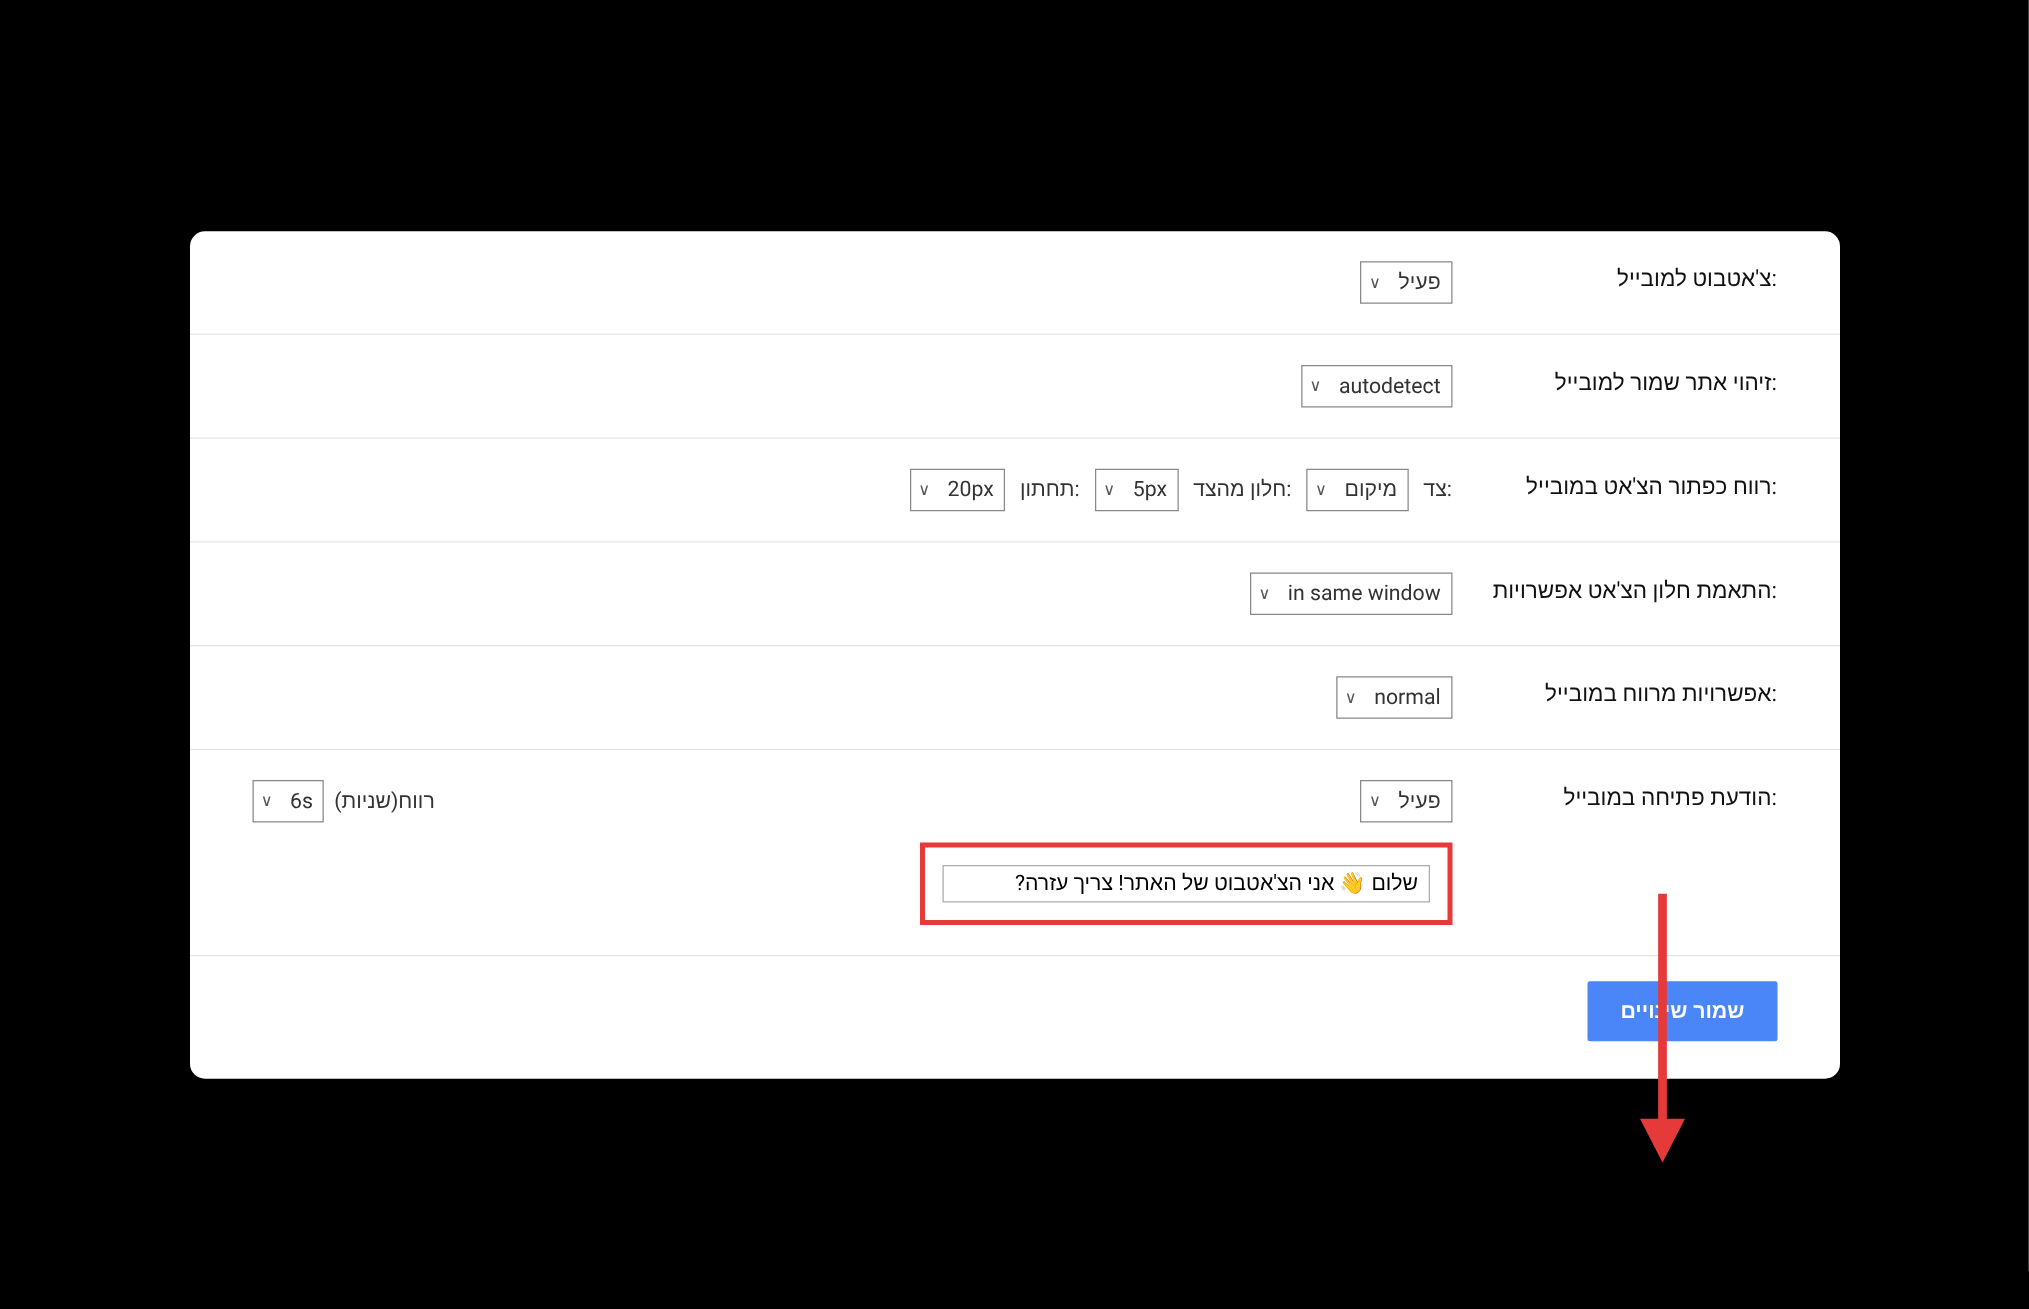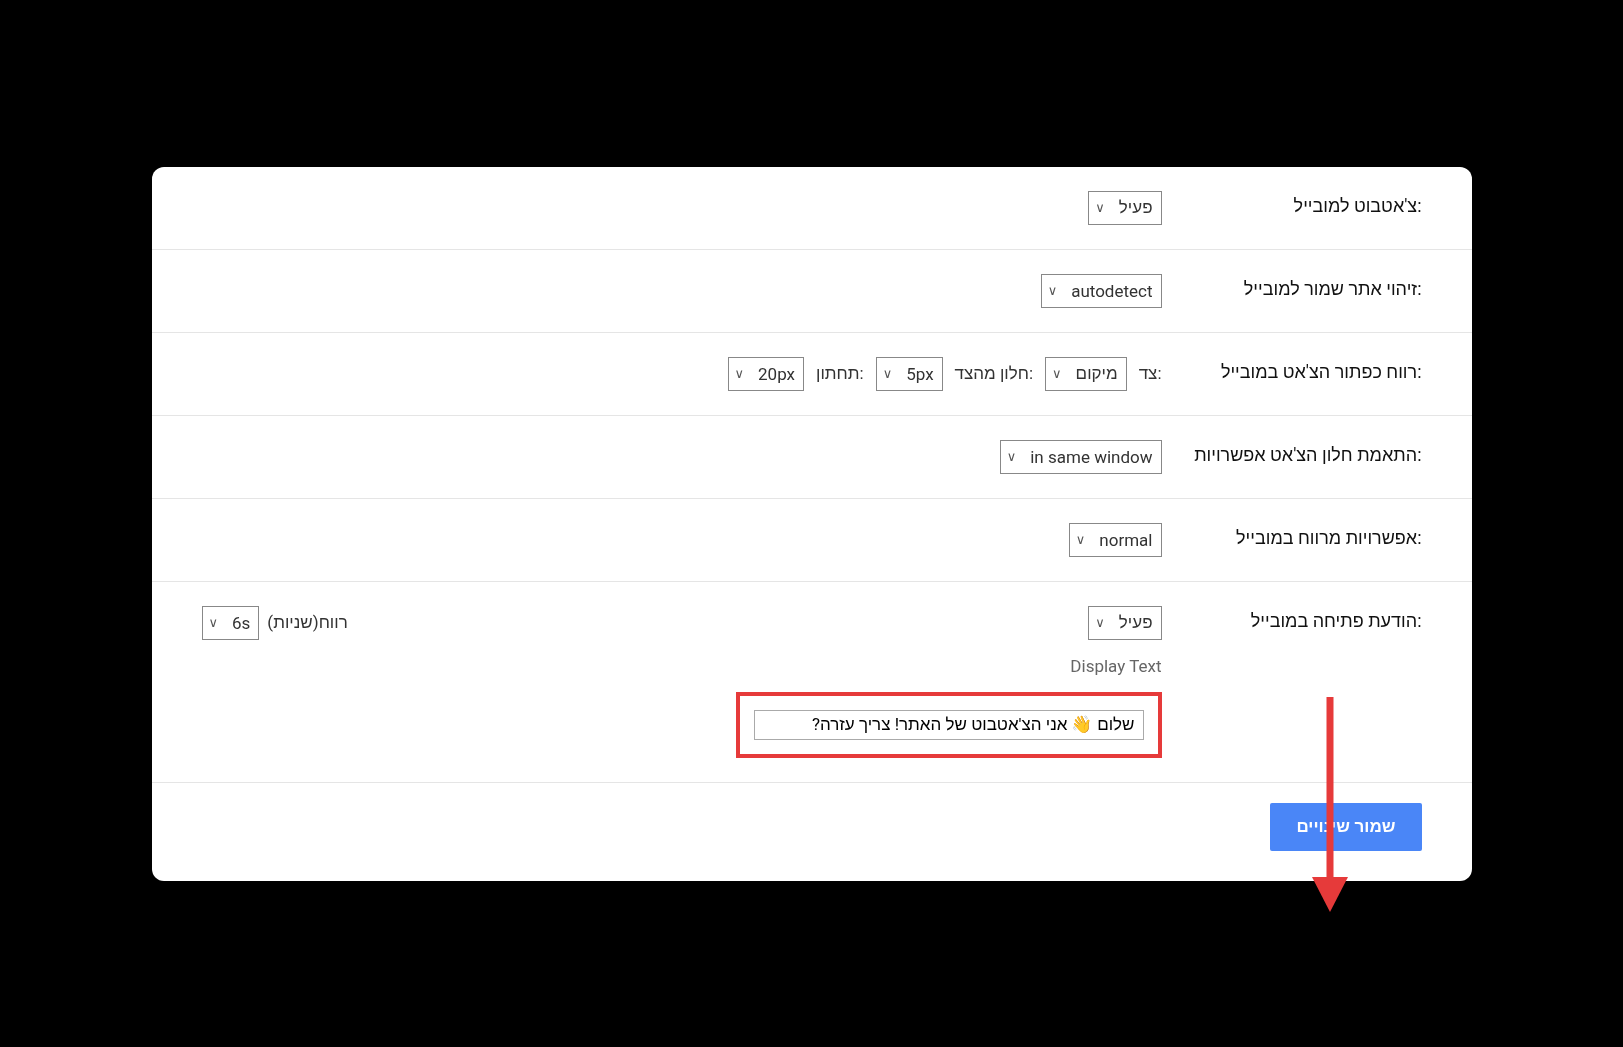--- a/index.html
+++ b/index.html
@@ -215,21 +215,20 @@
         </div>
         <div class="timer-group">
           <span class="sublabel">רווח(שניות)</span>
           <div class="select-like">
             <span class="value">6s</span>
             <span class="chev">∨</span>
           </div>
         </div>
       </div>
 
-      <div class="display-text-label">Display Text</div>
 
       <div class="highlight-box">
         <input type="text" class="text-input" value="שלום 👋 אני הצ'אטבוט של האתר! צריך עזרה?" style="">
       </div>
 
     </div>
   </div>
 
   <div class="footer">
     <button class="save-btn">שמור שינויים</button>

